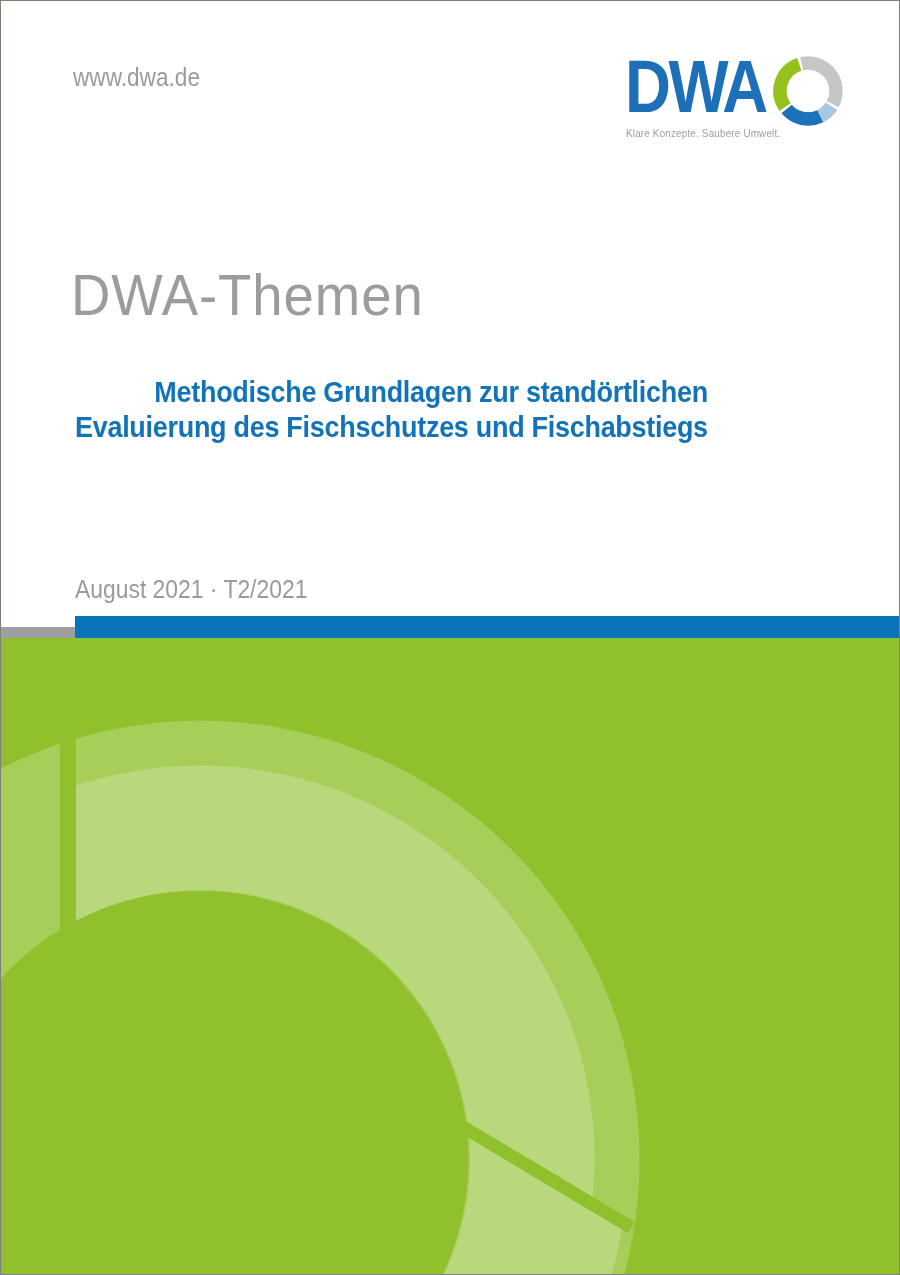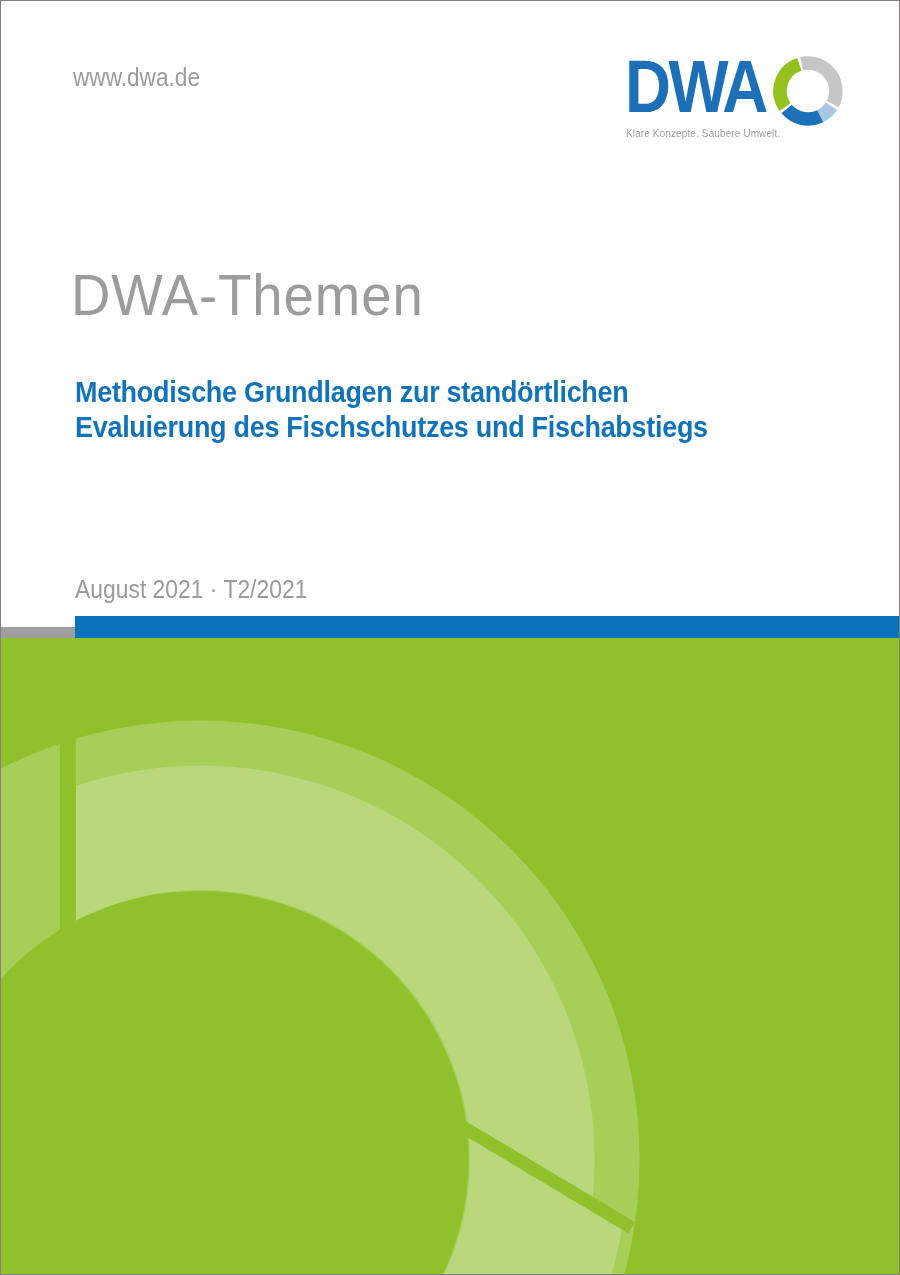--- a/index.html
+++ b/index.html
@@ -4,20 +4,21 @@
 <style>
   html,body{margin:0;padding:0;background:#e8e8e8;}
   .page{
     position:relative;
     width:900px;height:1275px;
     background:#ffffff;
     border:1px solid #808078;
     box-sizing:border-box;
     overflow:hidden;
     font-family:"Liberation Sans", sans-serif;
+    text-align:right;
   }
   .abs{position:absolute;}
   .din{transform-origin:left top;}
 
   .url{
     left:72px;top:61px;
     font-size:26px;color:#9b9b9b;
     transform:scaleX(0.87);
     white-space:nowrap;
   }

